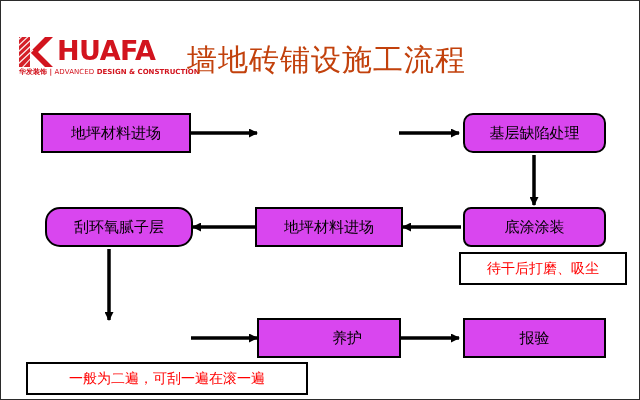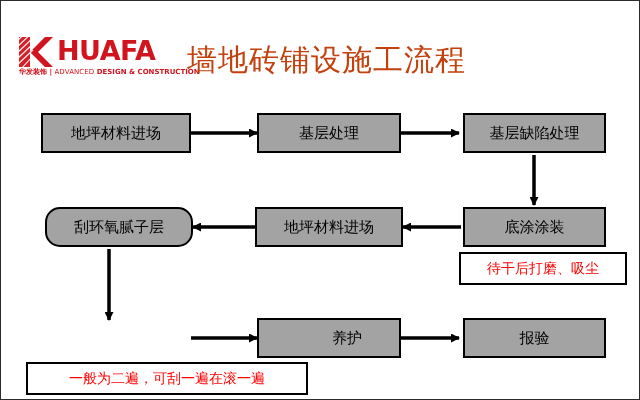--- a/index.html
+++ b/index.html
@@ -82,21 +82,21 @@
     letter-spacing: 1px;
     white-space: nowrap;
     font-family: "DejaVu Sans", "Liberation Sans", sans-serif;
   }
 
   
   .node {
     position: absolute;
     box-sizing: border-box;
     border: 2px solid #000000;
-    background: #a3a3a3;
+    background: #d946ef;
     display: flex;
     align-items: center;
     justify-content: center;
     color: #000000;
     font-size: 15px;
     line-height: 18px;
     white-space: nowrap;
     font-family: "DejaVu Sans", "Liberation Sans", sans-serif;
   }
   .note {
@@ -180,29 +180,28 @@
 
       <line x1="108" y1="236" x2="108" y2="307" stroke="#000000" stroke-width="3.5" marker-end="url(#ah-d)"></line>
 
       <line x1="190" y1="325" x2="256" y2="325" stroke="#000000" stroke-width="3.5" marker-end="url(#ah-r)"></line>
 
       <line x1="398" y1="325" x2="458" y2="325" stroke="#000000" stroke-width="3.5" marker-end="url(#ah-r)"></line>
     </svg>
 
     <div class="node" style="left:40px;  top:100px; width:150px; height:40px;">地坪材料进场</div>
 
-    <div class="node" style="left:256px; top:100px; width:144px; height:40px;">基层处理</div>
-
-    <div class="node" style="left:462px; top:100px; width:143px; height:40px;">基层缺陷处理</div>
+
+    <div class="node" style="left:462px; top:100px; width:143px; height:40px;border-radius:10px;">基层缺陷处理</div>
 
     <div class="node" style="left:44px;  top:194px; width:148px; height:40px;border-radius:15px;">刮环氧腻子层</div>
 
     <div class="node" style="left:254px; top:194px; width:148px; height:40px;">地坪材料进场</div>
 
-    <div class="node" style="left:462px; top:194px; width:143px; height:40px;">底涂涂装</div>
+    <div class="node" style="left:462px; top:194px; width:143px; height:40px;border-radius:8px;">底涂涂装</div>
 
     <div class="note" style="left:458px; top:239px; width:168px; height:33px;">待干后打磨、吸尘</div>
 
 
     <div class="node" style="left:256px; top:305px; width:144px; height:40px;padding-left:36px;">养护</div>
 
     <div class="node" style="left:462px; top:305px; width:143px; height:40px;">报验</div>
 
     <div class="note" style="left:25px; top:349px; width:282px; height:33px;">一般为二遍，可刮一遍在滚一遍</div>
 

